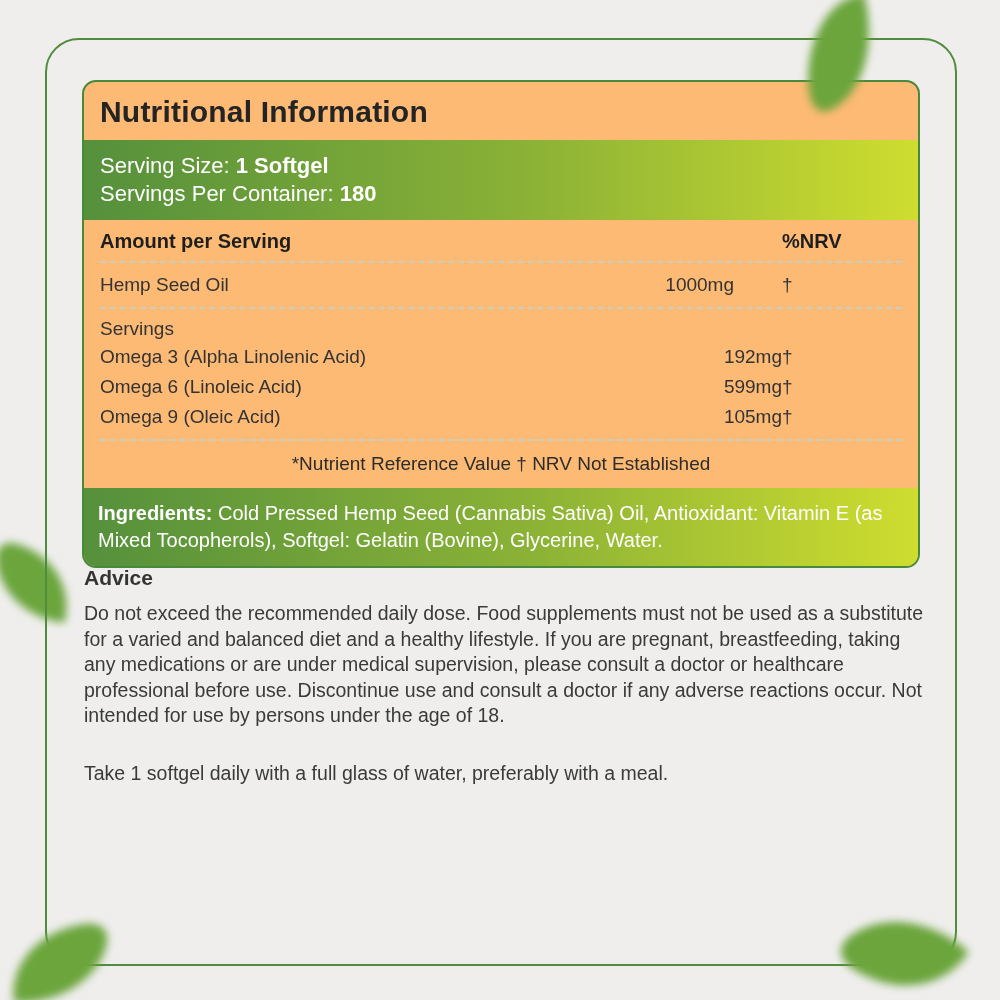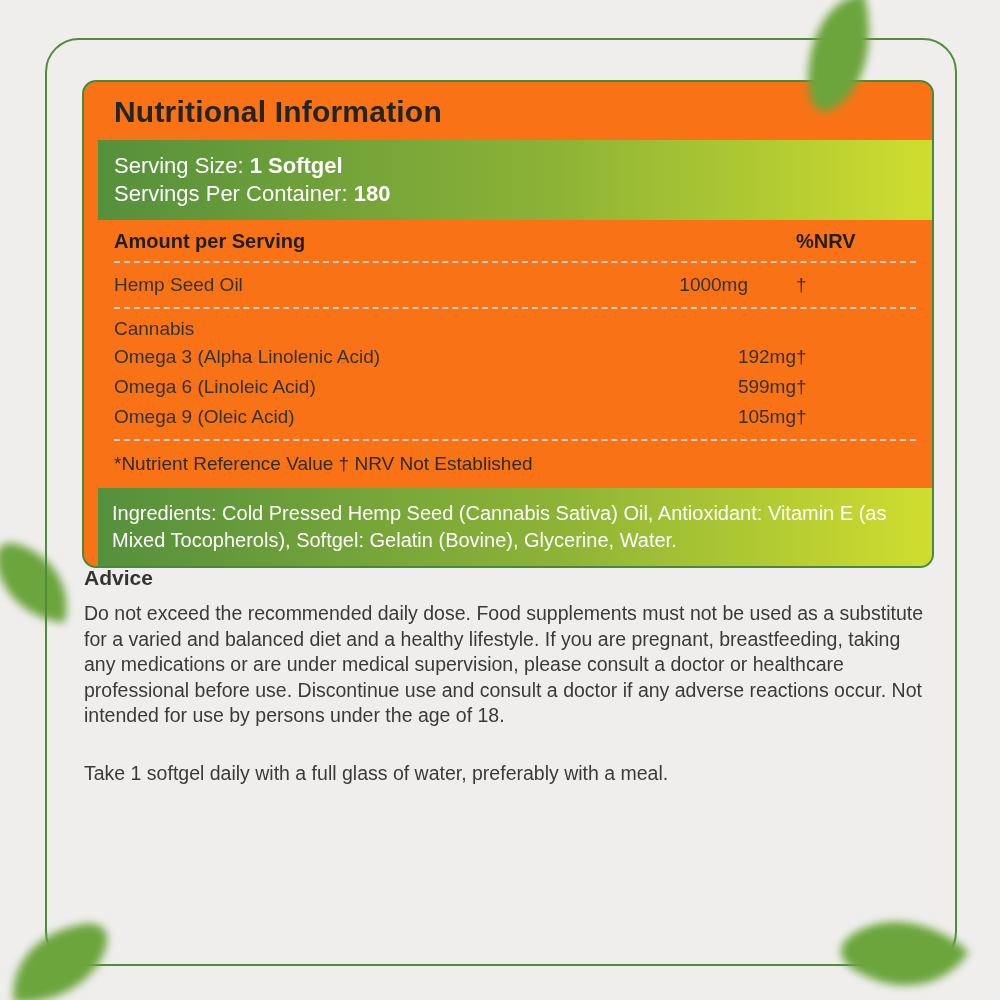--- a/index.html
+++ b/index.html
@@ -9,22 +9,22 @@
     font-family:"Liberation Sans", sans-serif;
   }
   
   .outer-frame{
     position:absolute;left:45px;top:38px;width:908px;height:924px;
     border:2px solid #4f8c3d;border-radius:34px;z-index:2;
   }
   
   .card{
     position:absolute;left:82px;top:80px;width:834px;
-    background:#f97316;border:2px solid #478a3b;border-radius:14px;
-    overflow:hidden;z-index:10;padding-left:14px;
+    background:#fdba74;border:2px solid #478a3b;border-radius:14px;
+    overflow:hidden;z-index:10;
   }
   .card-title{
     padding:13px 16px 11px;font-size:30px;font-weight:700;color:#242424;
     letter-spacing:.2px;
   }
   .banner{
     background:linear-gradient(90deg,#55903c 0%,#8db336 55%,#cfdd2f 100%);
     color:#ffffff;
   }
   .serving-banner{padding:12px 16px;font-size:22px;line-height:28px;}
@@ -39,24 +39,24 @@
     display:grid;grid-template-columns:1fr 140px 120px;
     font-size:19px;align-items:center;
   }
   .hemp-row{padding:11px 0;gap:48px;}
   .amt{text-align:right;}
   .nrv{text-align:left;}
   .providing{font-size:19px;padding:9px 0 2px;}
   .omega{padding:4px 0;}
   .omega-group{padding-bottom:7px;}
   .footnote{
-    font-size:19px;padding:12px 0 13px;color:#2c2c2c;
+    text-align:center;font-size:19px;padding:12px 0 13px;color:#2c2c2c;
   }
   .ingredients-banner{padding:12px 14px;font-size:20px;line-height:27px;}
-  .ingredients-banner .ing-label{font-weight:400;}
+  .ingredients-banner .ing-label{font-weight:700;}
   
   .below{position:absolute;left:84px;top:566px;width:850px;z-index:10;}
   .section{margin-bottom:25px;}
   .sec-heading{
     margin:0 0 11px;font-size:21px;font-weight:700;color:#343434;
   }
   .sec-body{
     margin:0;font-size:19.5px;line-height:25.5px;color:#3a3a3a;
   }
   .section + .section{margin-top:32px;}
@@ -90,21 +90,21 @@
     </div>
     <div class="divider"></div>
 
     <div class="trow hemp-row">
       <span>Hemp Seed Oil</span>
       <span class="amt">1000mg</span>
       <span class="nrv">†</span>
     </div>
     <div class="divider"></div>
 
-    <div class="providing">Cannabis</div>
+    <div class="providing">Servings</div>
     <div class="omega-group">
       <div class="trow omega">
         <span>Omega 3 (Alpha Linolenic Acid)</span>
         <span class="amt">192mg</span>
         <span class="nrv">†</span>
       </div>
       <div class="trow omega">
         <span>Omega 6 (Linoleic Acid)</span>
         <span class="amt">599mg</span>
         <span class="nrv">†</span>

